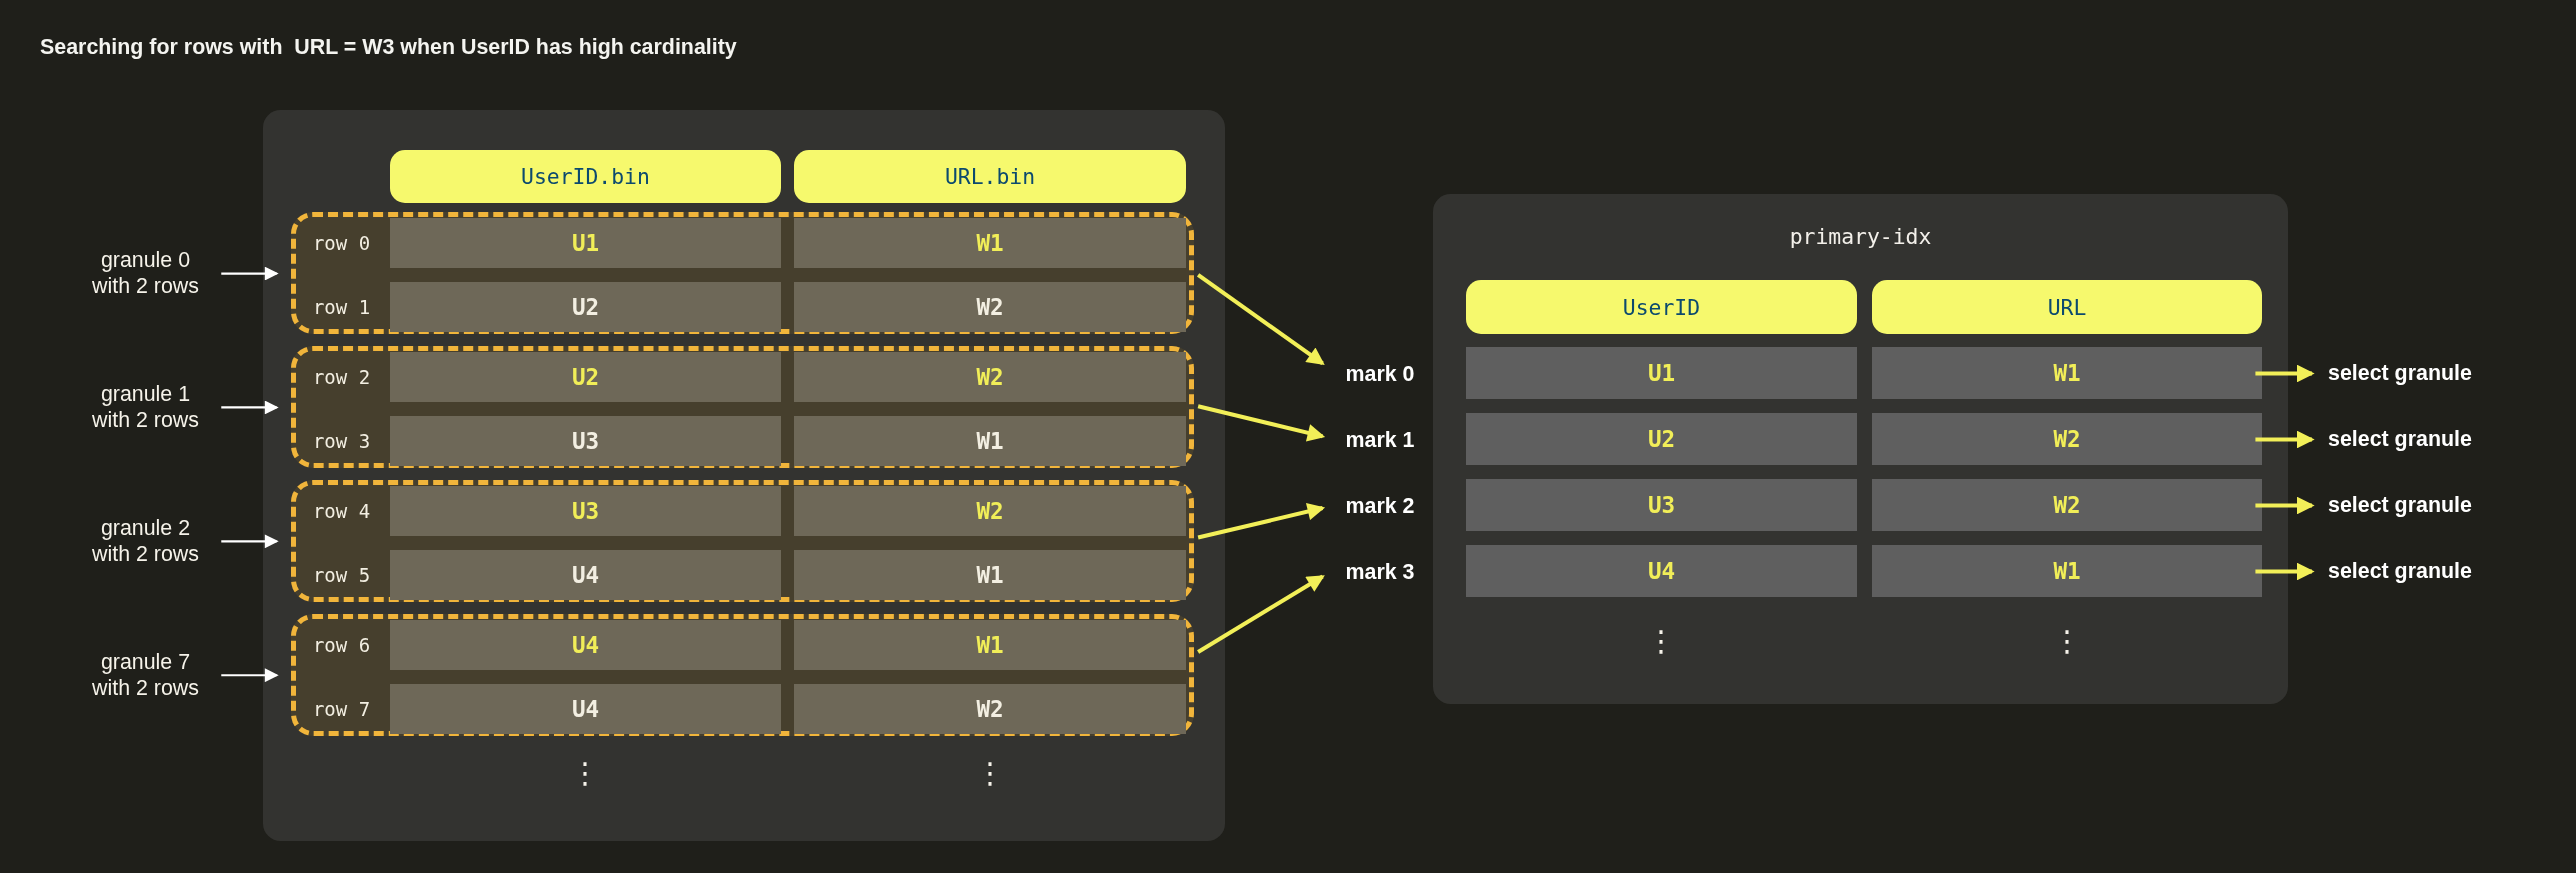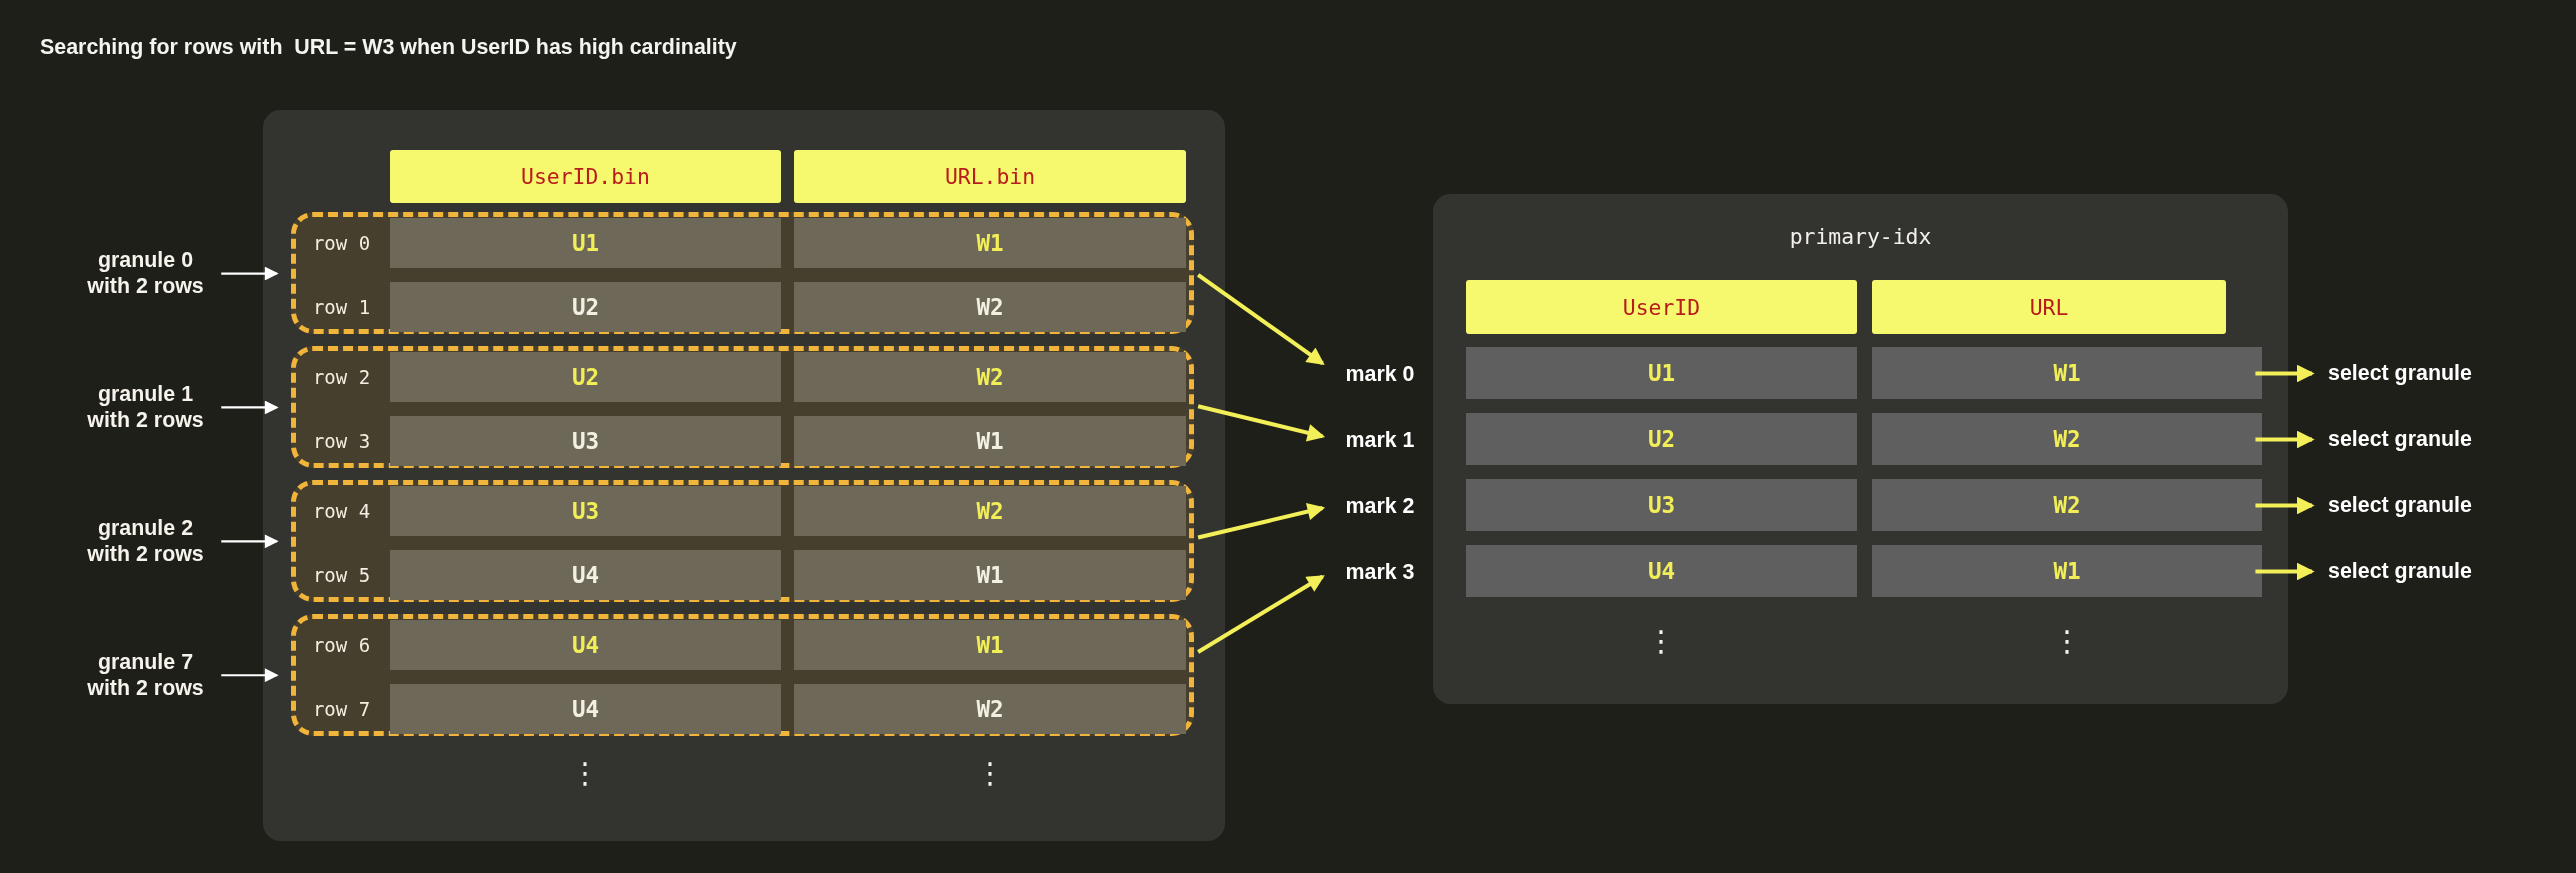--- a/index.html
+++ b/index.html
@@ -9,40 +9,40 @@
 
   
   #title{left:40px;top:35px;font-size:21.4px;font-weight:700;color:#f4f4f0;white-space:pre;}
 
   
   .panel{background:#333330;border-radius:17.6px;}
   #panel-bin{left:263px;top:110px;width:962px;height:731px;}
   #panel-idx{left:1433px;top:194px;width:855px;height:510px;}
 
   
-  .pill{background:#f6f96d;border-radius:3px;color:#b91c1c;
+  .pill{background:#f6f96d;border-radius:15px;color:#0c4a6e;
         font-family:"DejaVu Sans Mono",monospace;font-size:21.4px;
         display:flex;align-items:center;justify-content:center;}
 
   
   .granule{left:291px;width:903px;height:122px;background:#463f2d;
            border:5px dashed #f1b53b;border-radius:22px;}
   .g-row-label{left:0;width:91px;height:50px;color:#f3efe2;
         font-family:"DejaVu Sans Mono",monospace;font-size:19px;
         display:flex;align-items:center;justify-content:center;}
   .cell{height:50px;background:#6e6858;display:flex;align-items:center;justify-content:center;
         font-family:"DejaVu Sans Mono",monospace;font-size:22.6px;font-weight:700;}
   .cell.c1{left:94px;width:391px;}
   .cell.c2{left:498px;width:392px;}
   .rA{top:1.3px;}  .rB{top:65px;}
   .v-hl{color:#f1ee58;}
   .v-wh{color:#f3efe2;font-weight:700;}
 
   
-  .glabel{left:70px;width:151px;text-align:center;font-size:21.4px;font-weight:700;
+  .glabel{left:70px;width:151px;text-align:center;font-size:21.4px;font-weight:400;
           color:#f6f3ea;line-height:26.4px;}
 
   
   .mark{left:1333px;width:94px;text-align:center;font-size:21.4px;font-weight:700;
         color:#ffffff;line-height:26.4px;}
 
   
   #idx-title{left:1433px;top:224px;width:855px;text-align:center;color:#f3f0ea;
              font-family:"DejaVu Sans Mono",monospace;font-size:21.4px;}
   .idx-cell{height:52px;background:#5f5f5f;display:flex;align-items:center;justify-content:center;
@@ -129,21 +129,21 @@
 
   <div class="abs mark" style="top:361px;">mark 0</div>
   <div class="abs mark" style="top:427px;">mark 1</div>
   <div class="abs mark" style="top:493px;">mark 2</div>
   <div class="abs mark" style="top:559px;">mark 3</div>
 
   <div class="abs panel" id="panel-idx"></div>
   <div class="abs pill" style="left:1466px;top:280px;width:391px;height:54px;">UserID</div>
 
   <div class="abs" id="idx-title">primary-idx</div>
-  <div class="abs pill" style="left:1872px;top:280px;width:354px;height:54px;">URL</div>
+  <div class="abs pill" style="left:1872px;top:280px;width:390px;height:54px;">URL</div>
 
   <div class="abs idx-cell idx-c1" style="top:347px;">U1</div>
   <div class="abs idx-cell idx-c2" style="top:347px;">W1</div>
   <div class="abs idx-cell idx-c1" style="top:413px;">U2</div>
   <div class="abs idx-cell idx-c2" style="top:413px;">W2</div>
   <div class="abs idx-cell idx-c1" style="top:479px;">U3</div>
   <div class="abs idx-cell idx-c2" style="top:479px;">W2</div>
   <div class="abs idx-cell idx-c1" style="top:545px;">U4</div>
   <div class="abs idx-cell idx-c2" style="top:545px;">W1</div>
 

